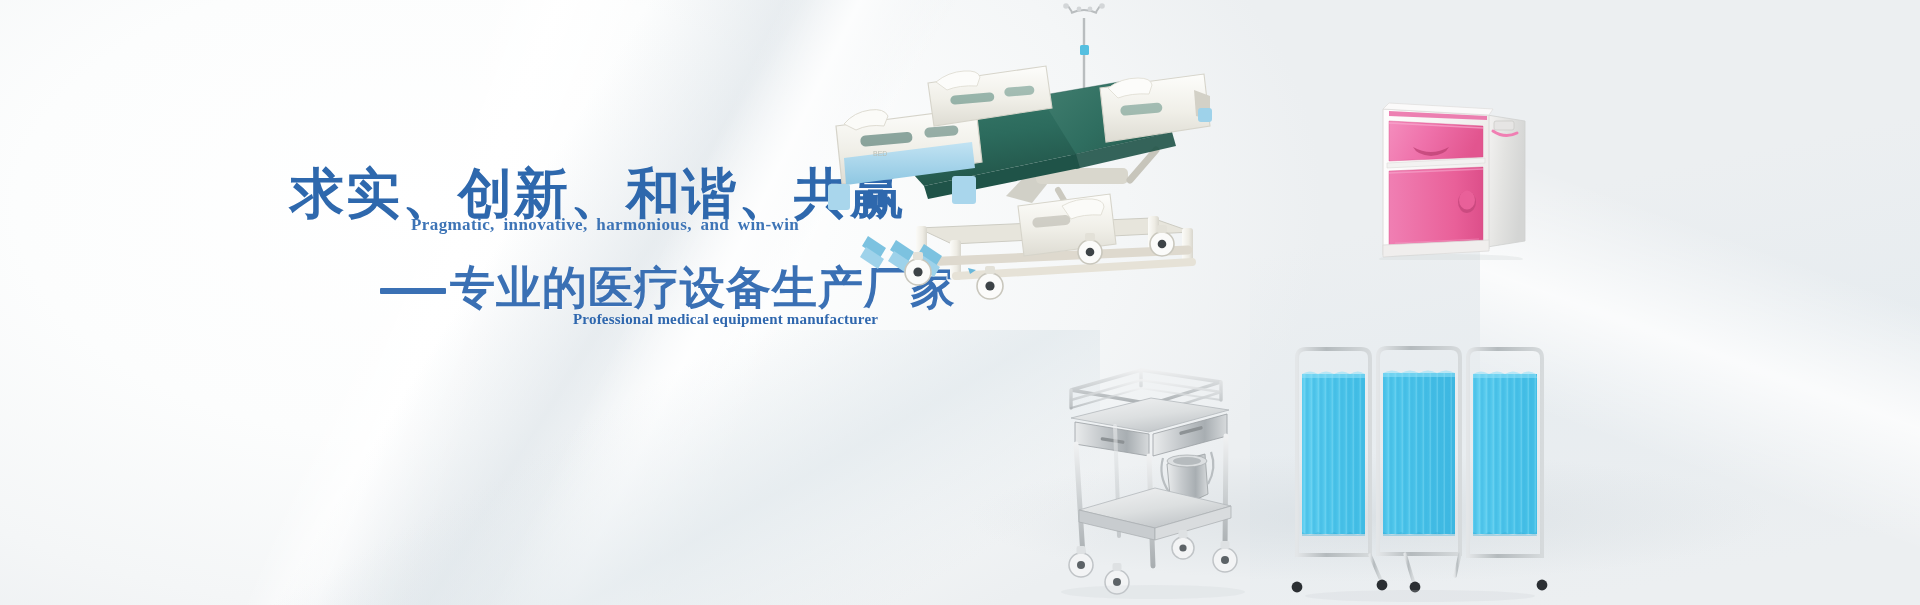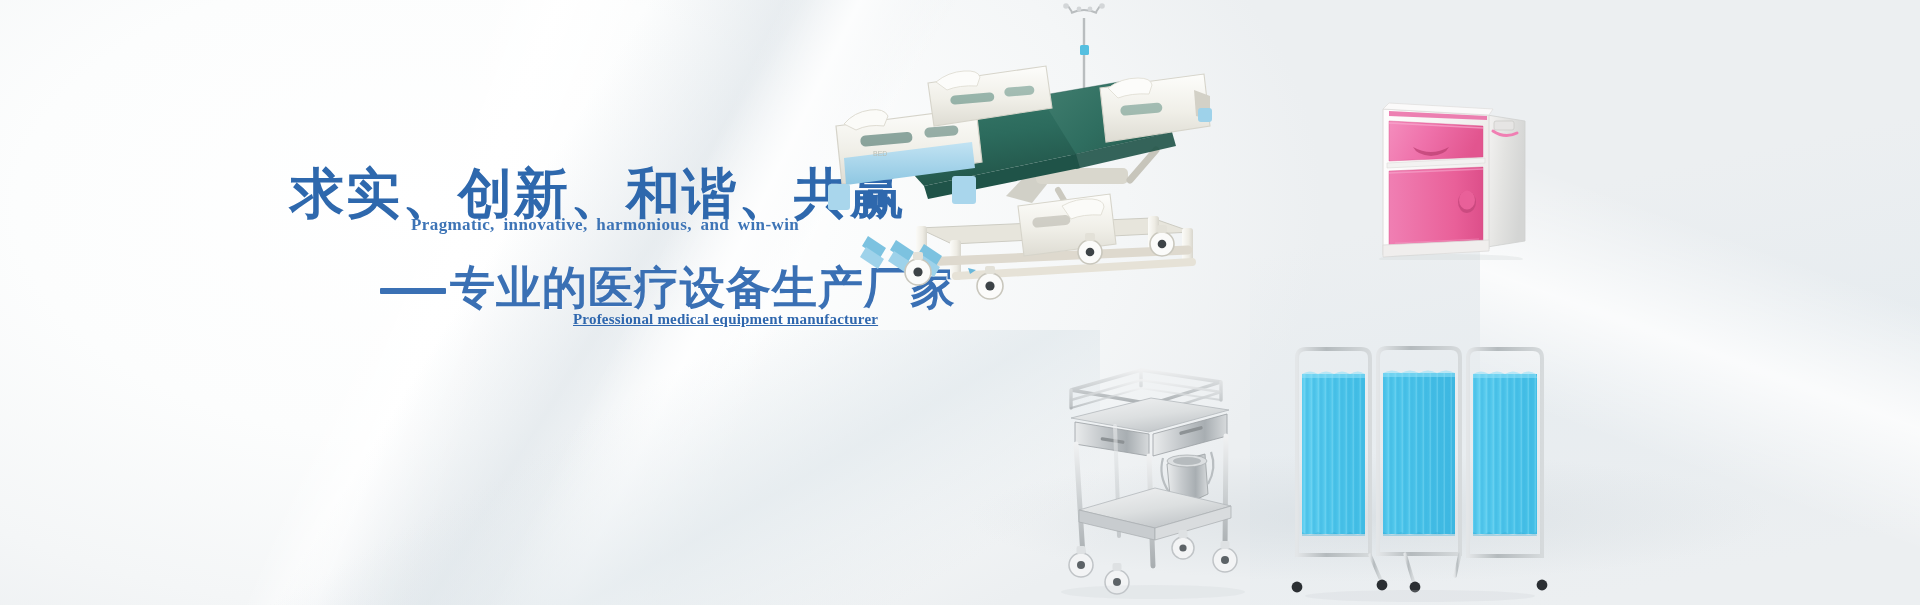--- a/index.html
+++ b/index.html
@@ -81,21 +81,20 @@
     font-size:45px; font-weight:700; letter-spacing:1px;
     color:#3a70b4;
     font-family:"Liberation Serif","DejaVu Serif",serif;
     text-shadow:0 1px 1px rgba(255,255,255,.55);
   }
   .subline-en {
     position:absolute; left:573px; top:311px;
     font-size:15px; font-weight:700; letter-spacing:.2px;
     color:#2f67ae; white-space:nowrap;
     font-family:"Liberation Serif","DejaVu Serif",serif;
-    text-decoration:underline;
   }
 
   
   .product { position:absolute; }
 
   
   #bed { left:800px; top:0px; width:520px; height:310px; }
   .bed-svg { width:100%; height:100%; display:block; }
 
   

